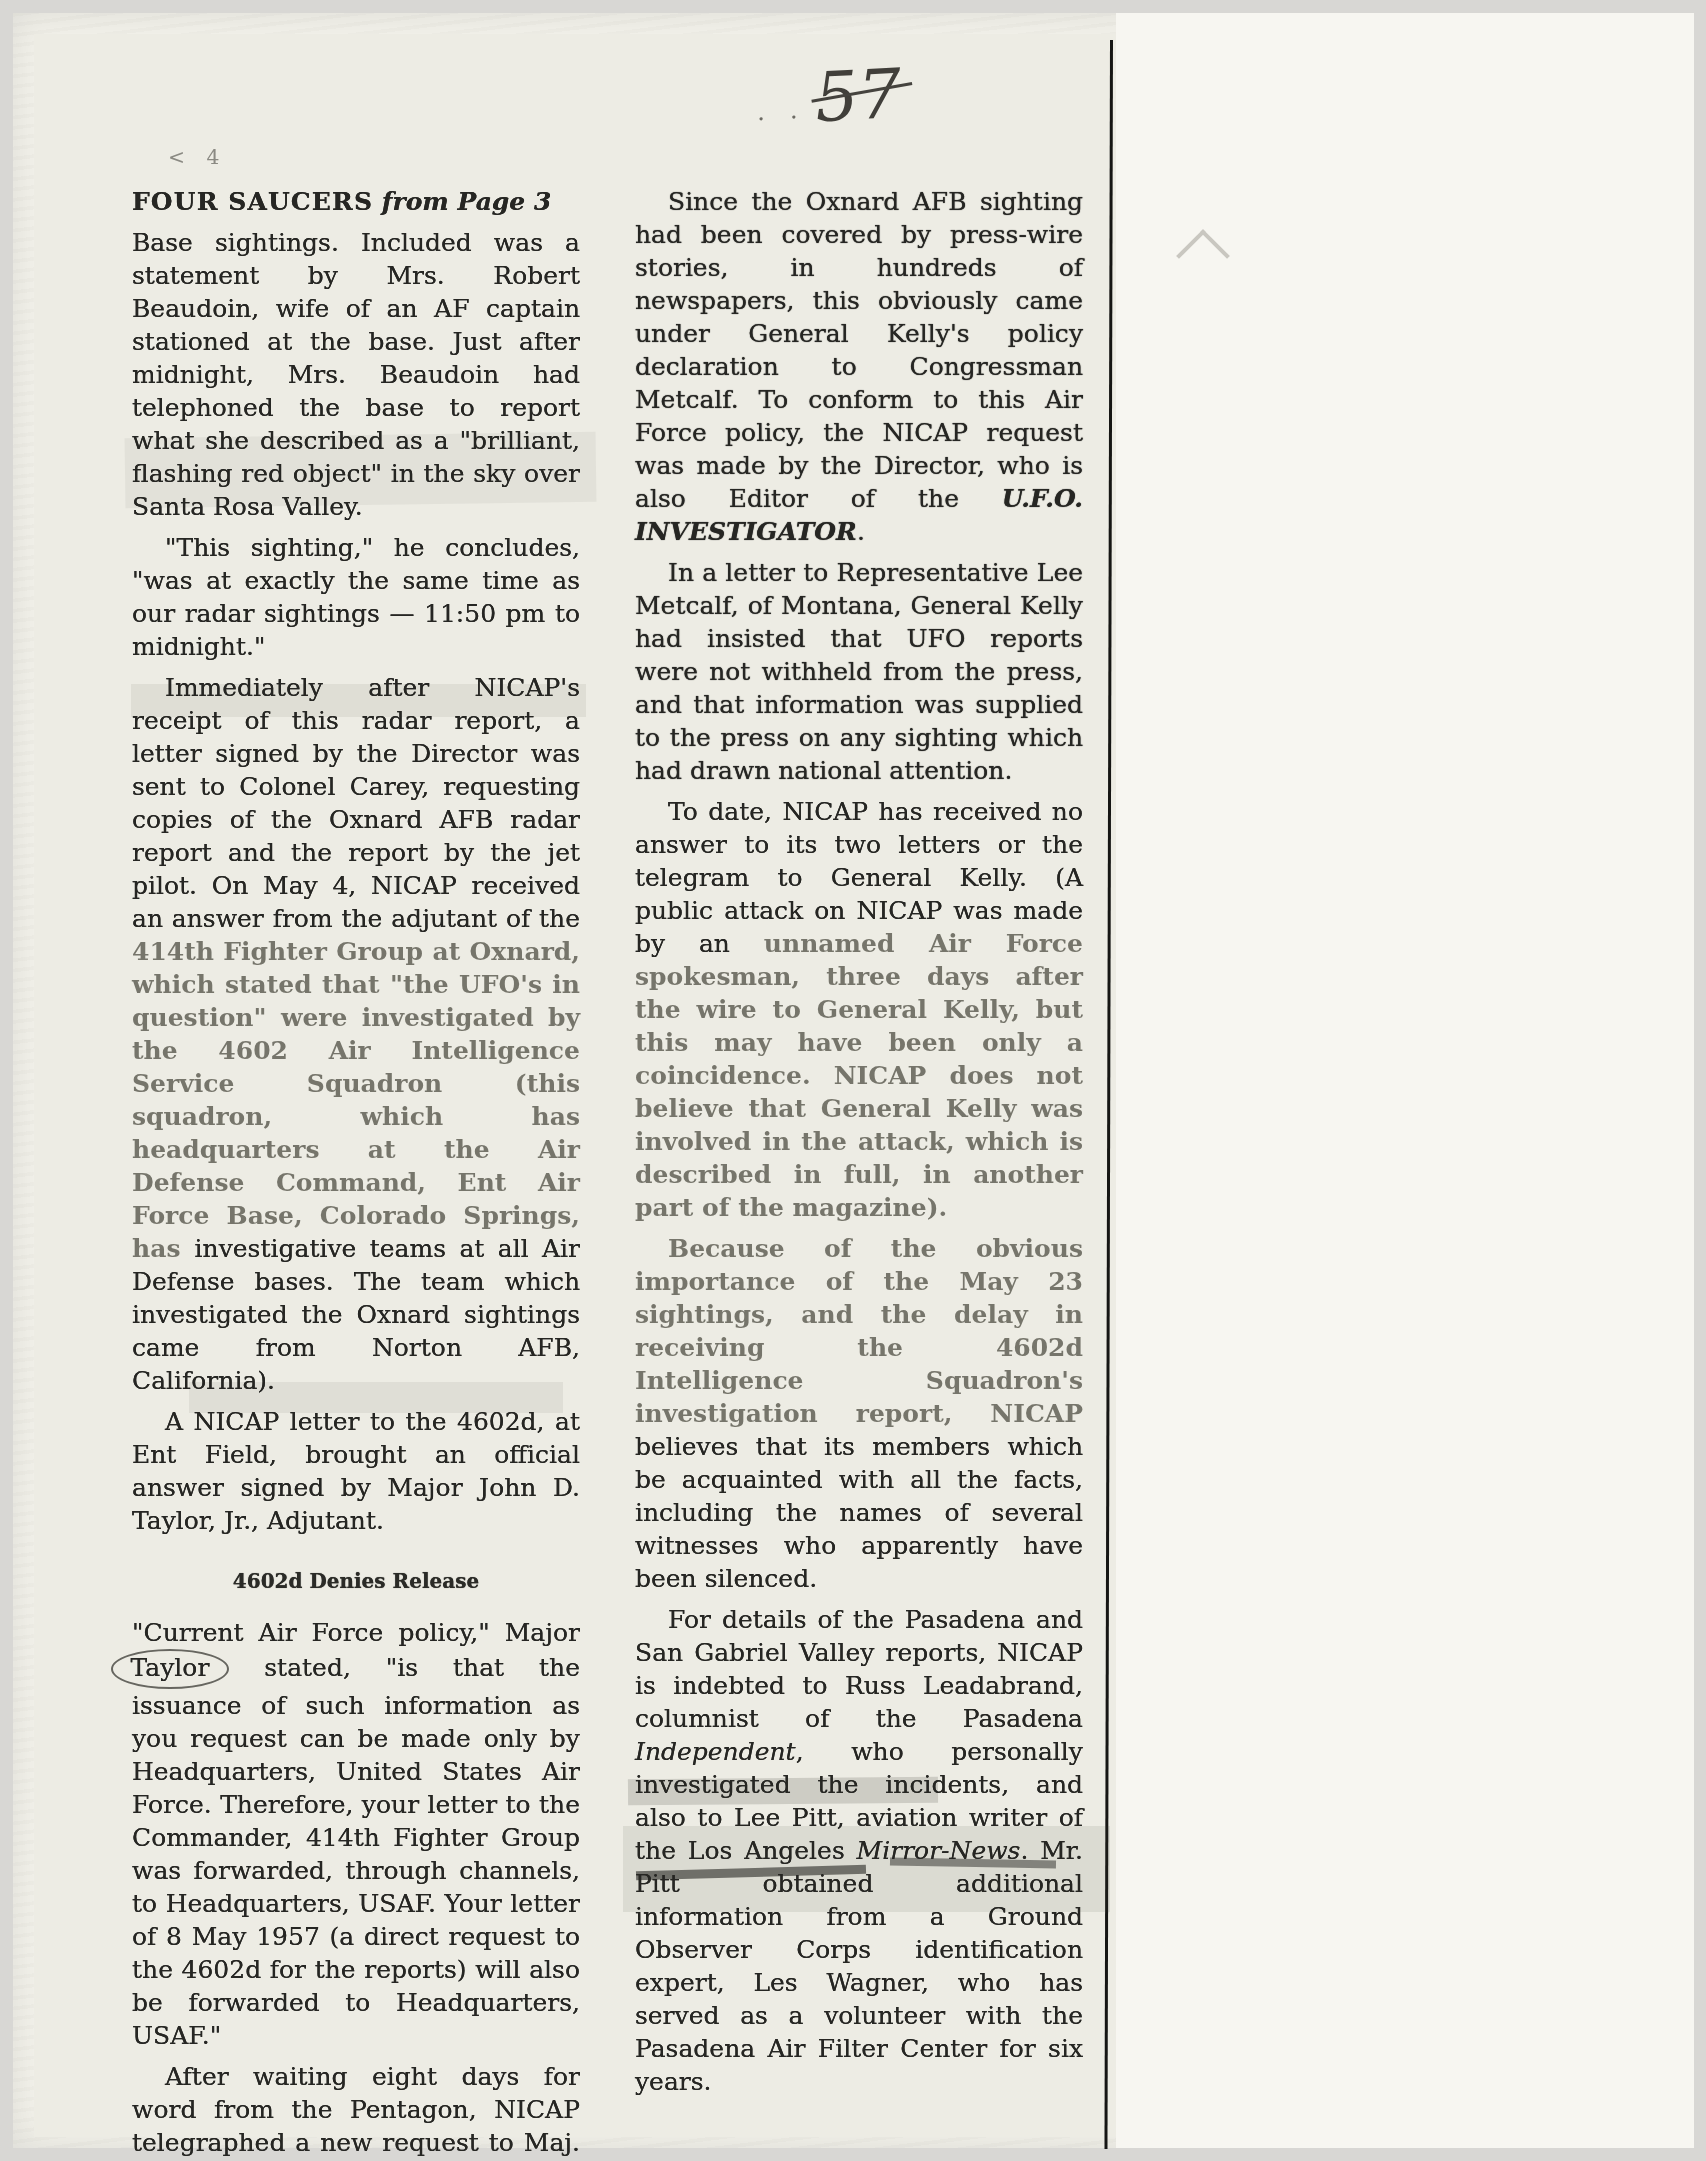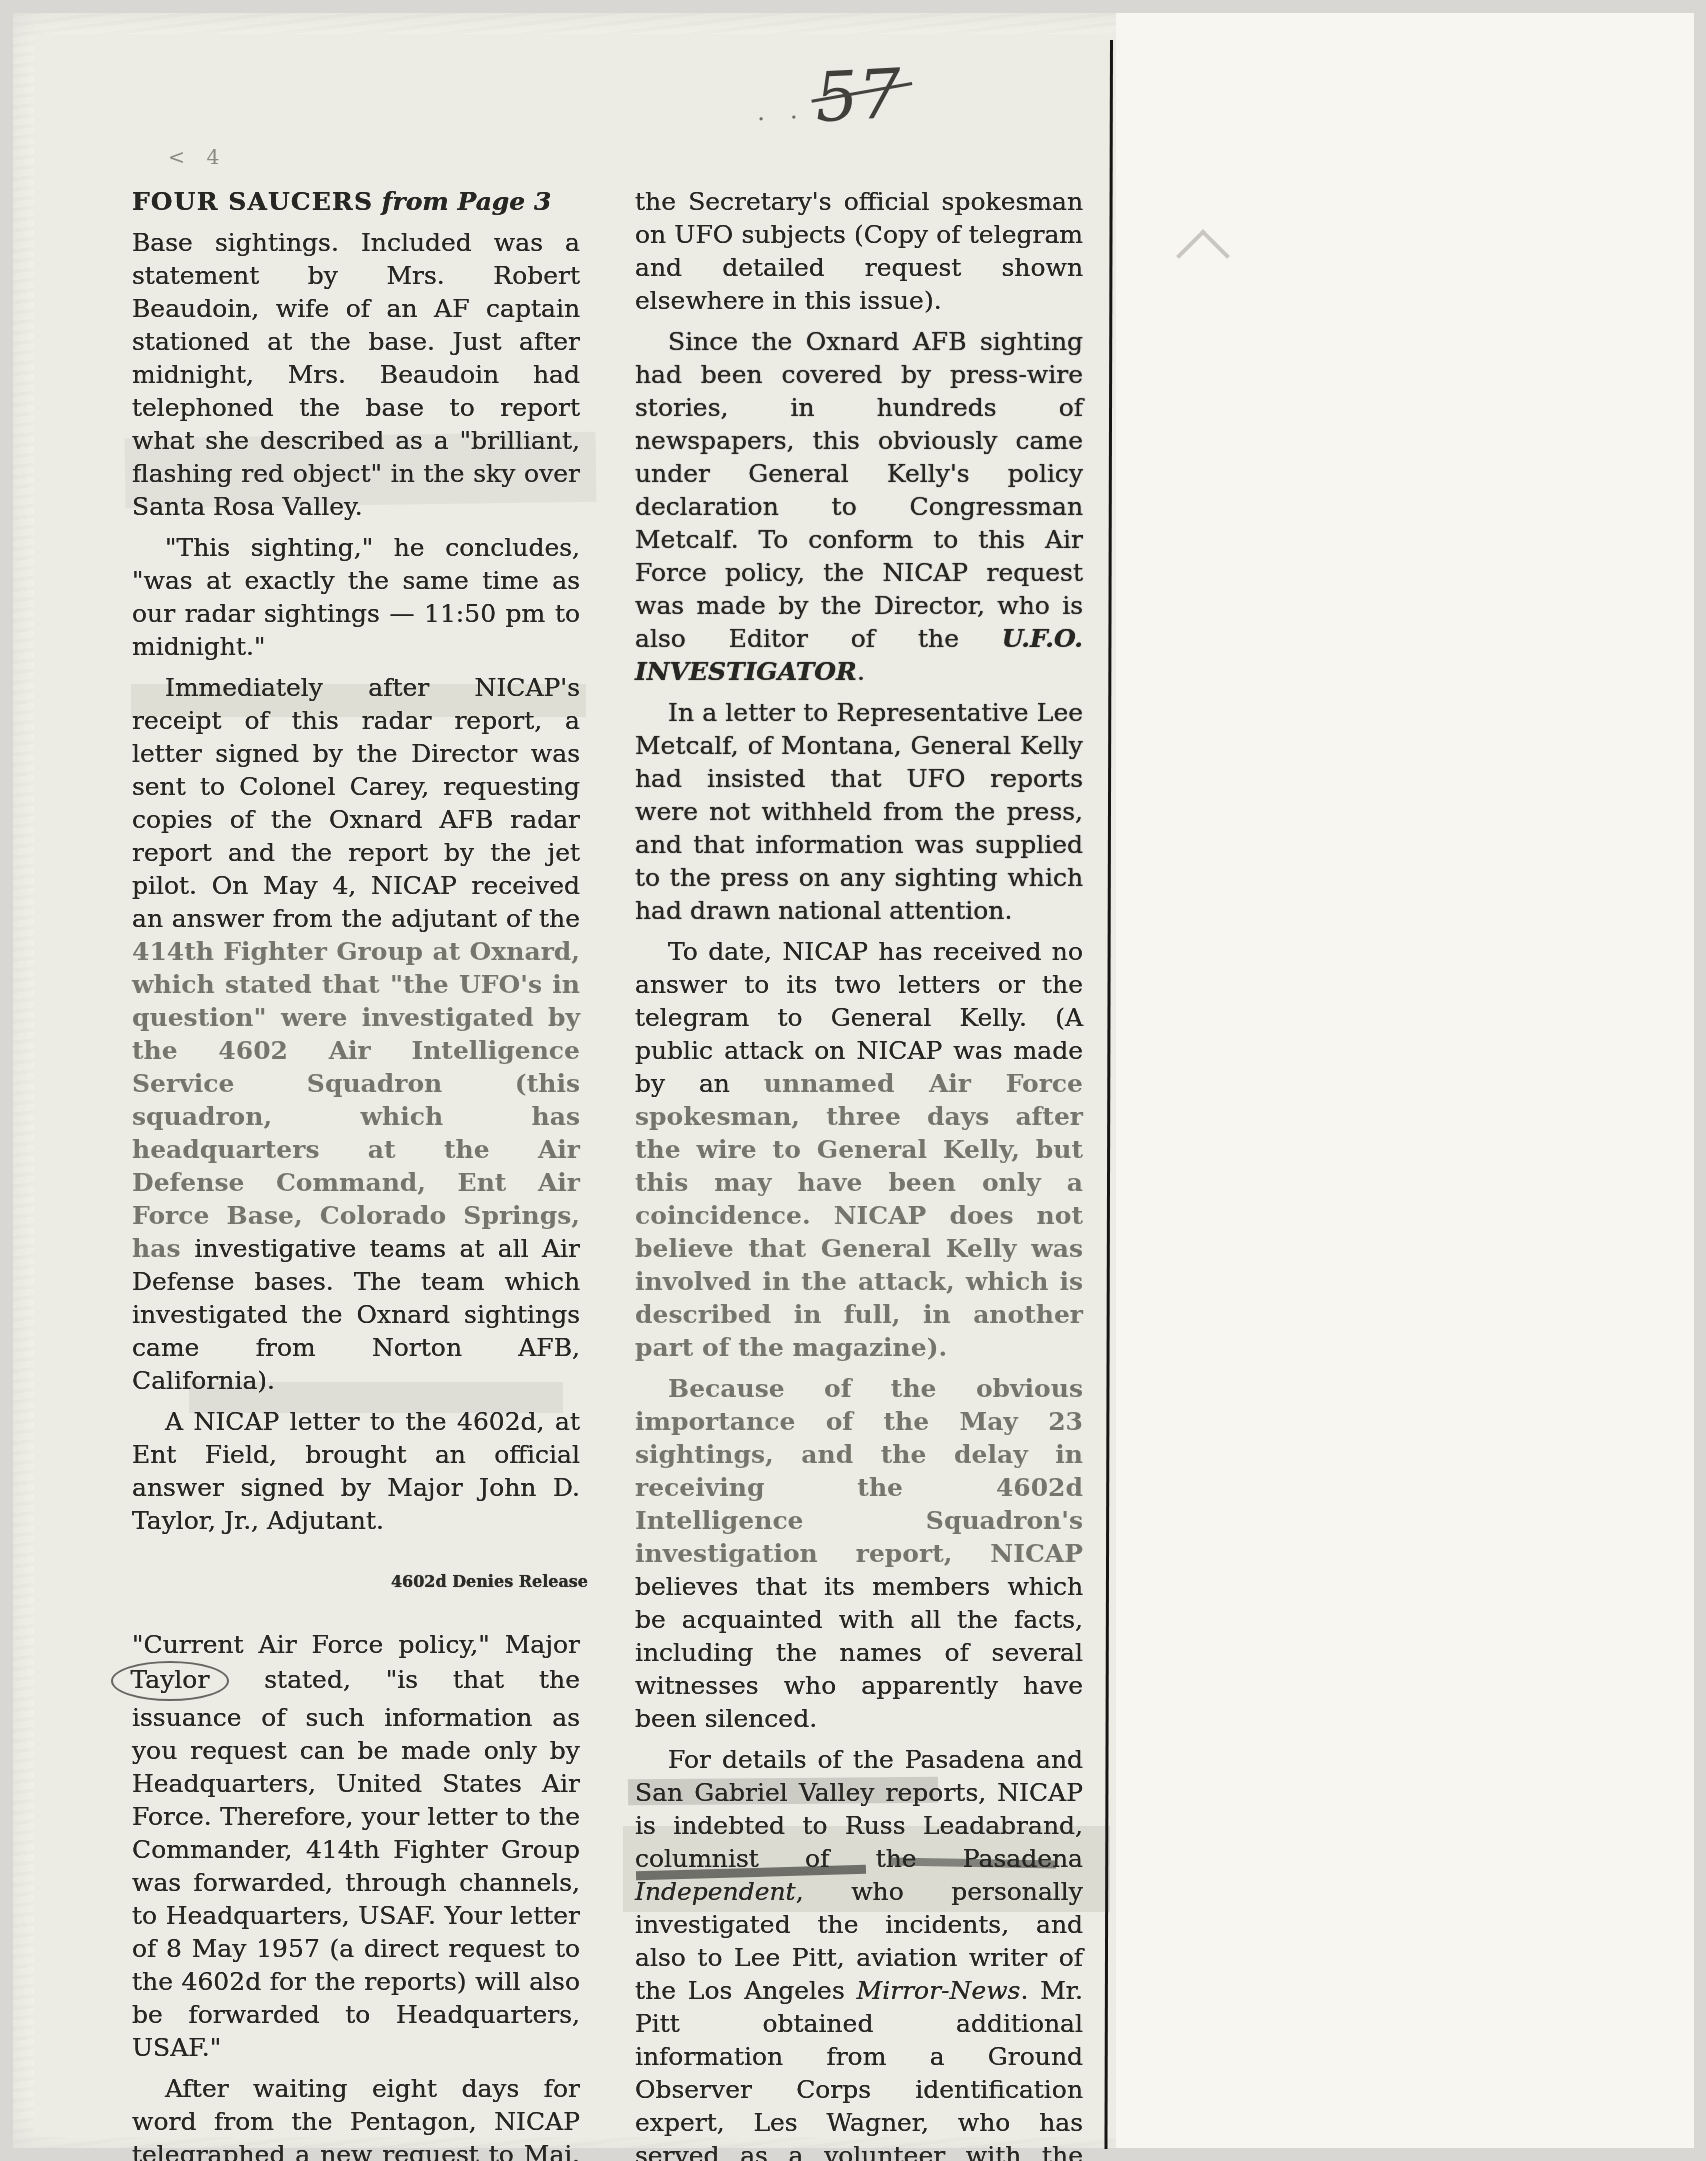--- a/index.html
+++ b/index.html
@@ -51,23 +51,23 @@
     text-shadow: 0 0 0.5px currentColor;
   }
   .col-left  { left: 111px; }
   .col-right { left: 614px; }
   .col p { margin: 8px; text-indent: 33px; }
   .col p.noindent { text-indent: 0; }
   .headline { font-weight: bold; }
   .hl-title { font-weight: bold; letter-spacing: 1.1px; }
   .hl-note  { font-style: italic; font-weight: bold; }
   .subhead {
-    margin: 28px 0 30px 0;
-    text-align: right;
-    font-size: 16px;
+    margin: 28px 0 18px 0;
+    text-align: center;
+    font-size: 20px;
     font-weight: bold;
     text-indent: 0;
     color: #2b2b27;
     text-shadow: 0 0 0.7px currentColor;
   }
   .heavy { text-shadow: 0 0 1px currentColor; }
   .faded {
     color: #76756b;
     text-shadow: none;
     filter: blur(0.7px);
@@ -174,21 +174,20 @@
 
     <h3 class="subhead">4602d Denies Release</h3>
 
     <p class="noindent">
       <span>"Current Air Force policy," Major </span><span class="circled">Taylor</span><span> stated, "is that the issuance of such information as you request can be made only by Headquarters, United States Air Force. Therefore, your letter to the Commander, 414th Fighter Group was forwarded, through channels, to Headquarters, USAF. Your letter of 8 May 1957 (a direct request to the 4602d for the reports) will also be forwarded to Headquarters, USAF."</span>
     </p>
     <p>After waiting eight days for word from the Pentagon, NICAP telegraphed a new request to Maj. Gen. Joe W. Kelly, Director of Legislative Liaison, USAF, who for several years has been</p>
   </div>
 
   <div class="col col-right">
-    <p class="noindent">the Secretary's official spokesman on UFO subjects (Copy of telegram and detailed request shown elsewhere in this issue).</p>
     <p class="heavy">
       <span>Since the Oxnard AFB sighting had been covered by press-wire stories, in hundreds of newspapers, this obviously came under General Kelly's policy declaration to Congressman Metcalf. To conform to this Air Force policy, the NICAP request was made by the Director, who is also Editor of the </span><span class="emph">U.F.O. INVESTIGATOR</span><span>.</span>
     </p>
     <p class="heavy">In a letter to Representative Lee Metcalf, of Montana, General Kelly had insisted that UFO reports were not withheld from the press, and that information was supplied to the press on any sighting which had drawn national attention.</p>
     <p>
       <span>To date, NICAP has received no answer to its two letters or the telegram to General Kelly. (A public attack on NICAP was made by an </span><span class="faded">unnamed Air Force spokesman, three days after the wire to General Kelly, but this may have been only a coincidence. NICAP does not believe that General Kelly was involved in the attack, which is described in full, in another part of the magazine).</span>
     </p>
     <p>
       <span class="faded">Because of the obvious importance of the May 23 sightings, and the delay in receiving the 4602d Intelligence Squadron's investigation report, NICAP </span><span>believes that its members which be acquainted with all the facts, including the names of several witnesses who apparently have been silenced.</span>
     </p>

